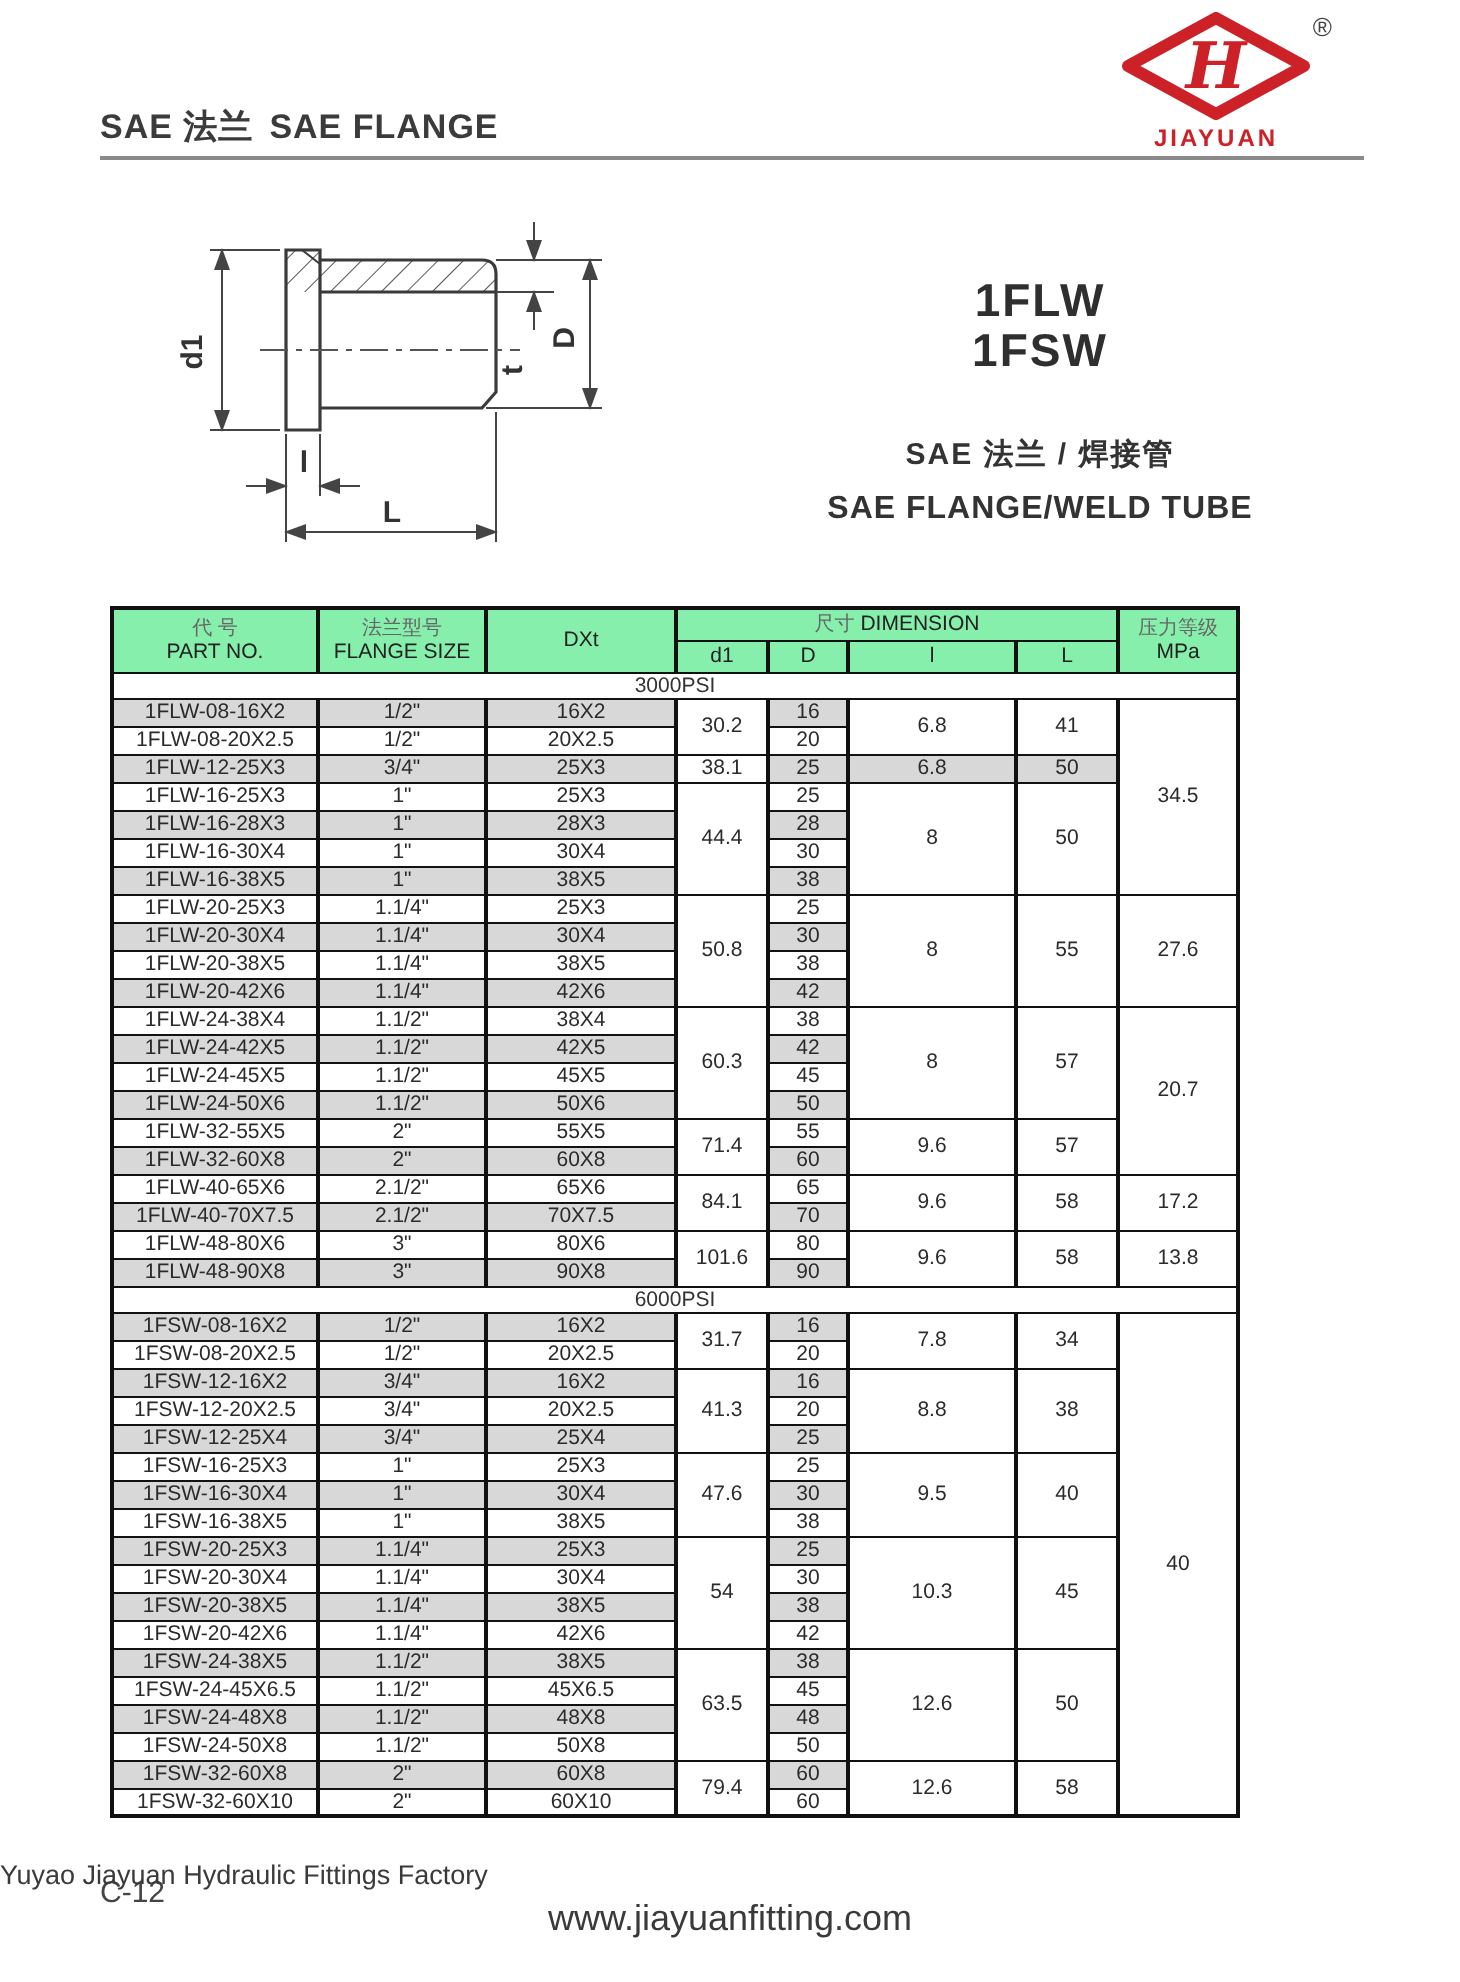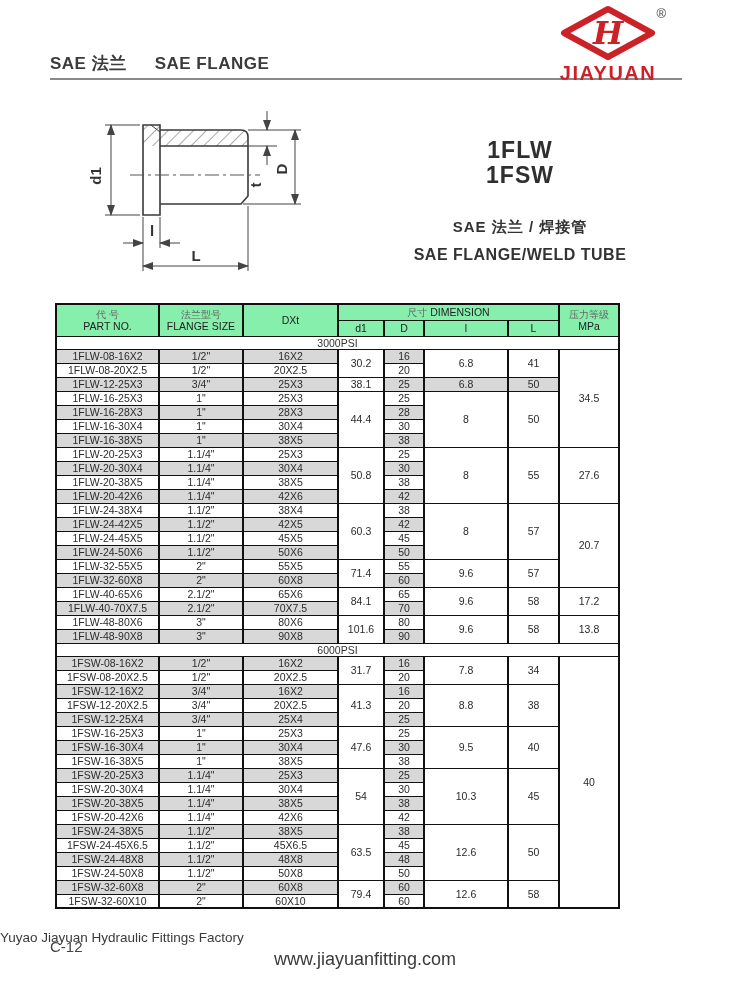--- a/index.html
+++ b/index.html
@@ -2,27 +2,27 @@
 <html><head>
 <meta charset="utf-8">
 <style>
   * { margin:0; padding:0; box-sizing:border-box; }
   html,body { background:#ffffff; }
   body { font-family:"Liberation Sans","DejaVu Sans",sans-serif; color:#2a2a2a; }
   .page { position:relative; width:730px; height:991px; background:#fff; overflow:hidden; }
 
   
   .page-title { position:absolute; left:50px; top:52px; font-size:17px; font-weight:bold; color:#3b3b3b; letter-spacing:.5px; }
-  .page-title .cn { margin-right:28px; }
+  .page-title .cn { margin-right:8px; }
   .head-rule { position:absolute; left:50px; top:78px; width:632px; height:2px; background:#8a8a8a; }
 
   .logo { position:absolute; left:556px; top:6px; width:110px; height:76px; }
   .logo svg { display:block; }
   .logo-text { position:absolute; left:0; top:56px; width:104px; text-align:center;
-               color:#cc2127; font-size:20px; font-weight:bold; letter-spacing:1.5px; }
+               color:#cc2127; font-size:12px; font-weight:bold; letter-spacing:1.5px; }
   .reg { position:absolute; right:0px; top:0px; font-size:13px; color:#444; }
 
   
   .models { position:absolute; left:420px; top:138px; width:200px; text-align:center; }
   .models div { font-size:23px; font-weight:bold; color:#2f2f2f; line-height:25px; letter-spacing:1px; }
   .subtitle { position:absolute; left:395px; top:218px; width:250px; text-align:center; color:#333;font-weight:bold; }
   .subtitle .cn { font-size:15px; display:block; margin-bottom:9px; letter-spacing:1px; }
   .subtitle .en { font-size:16px; display:block; letter-spacing:.5px; }
 
   

